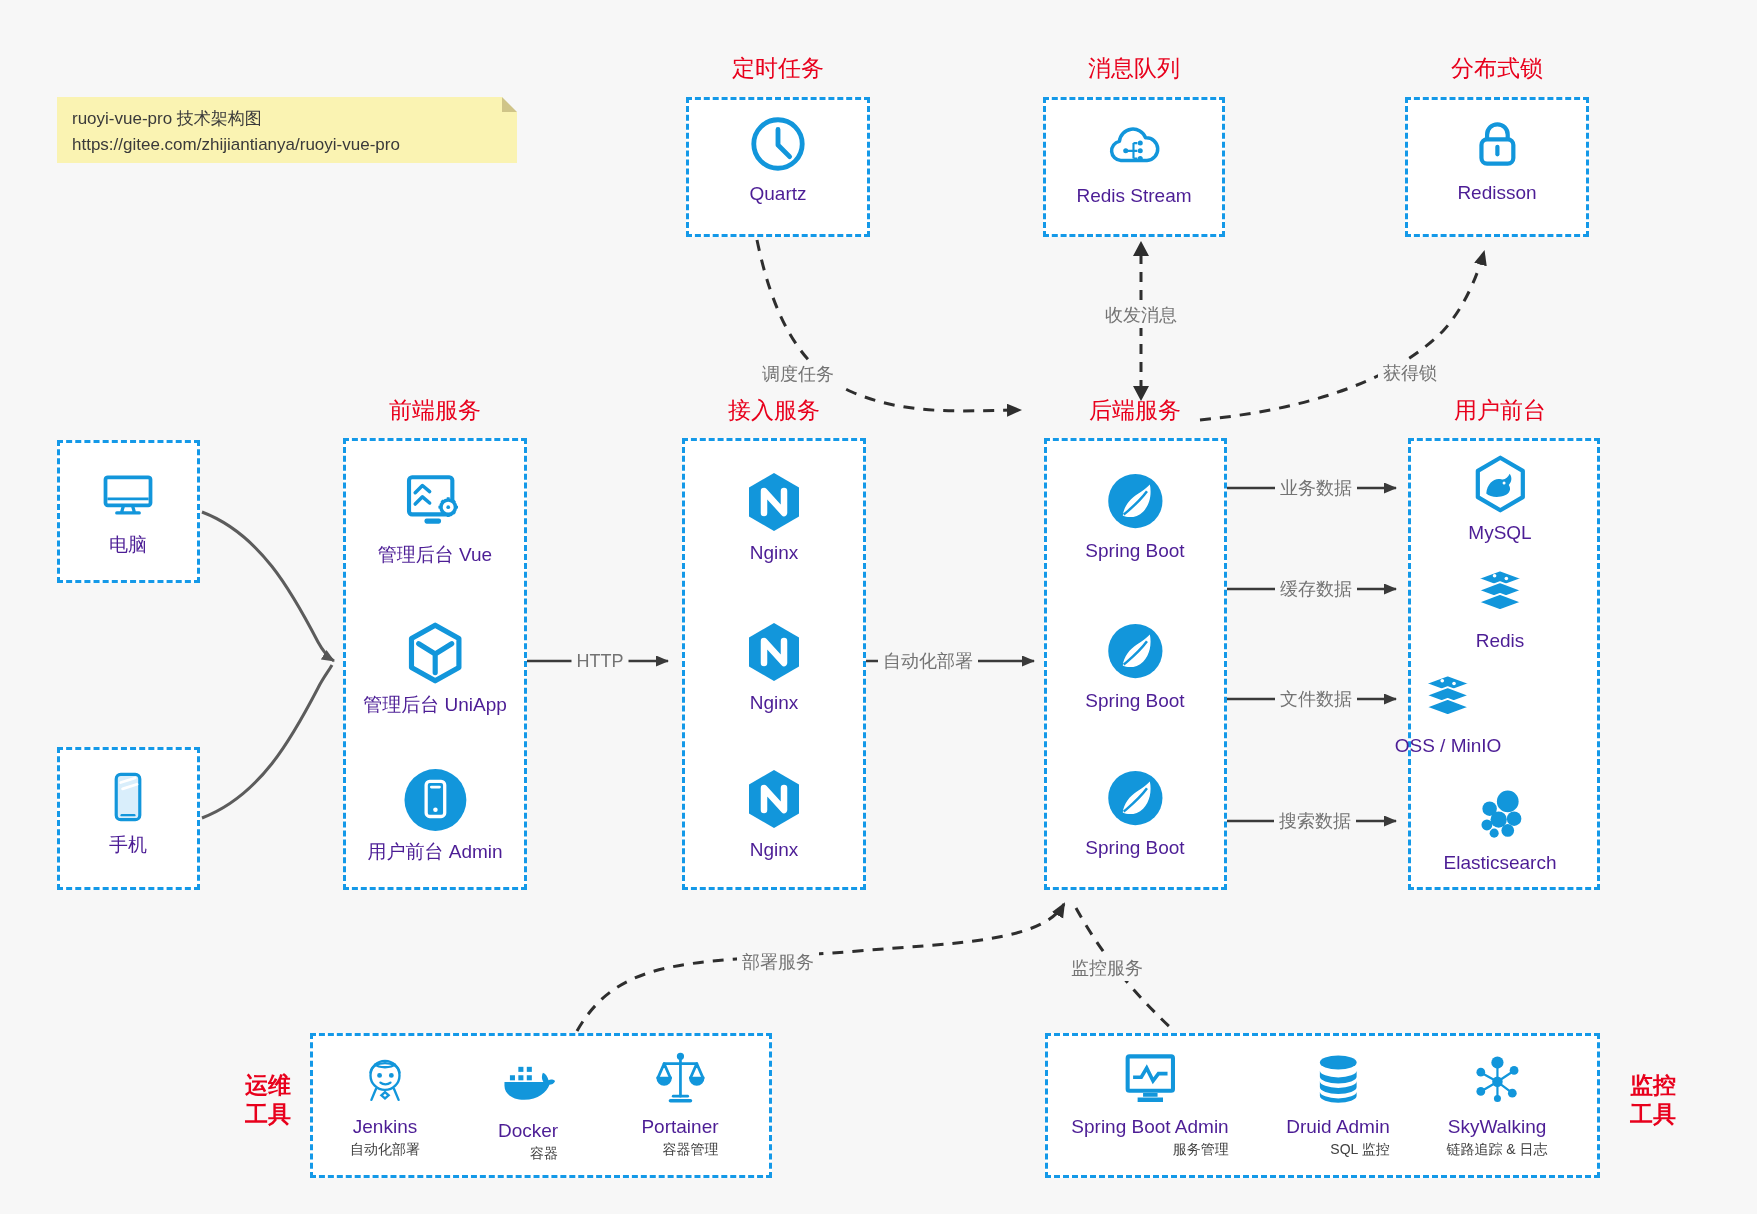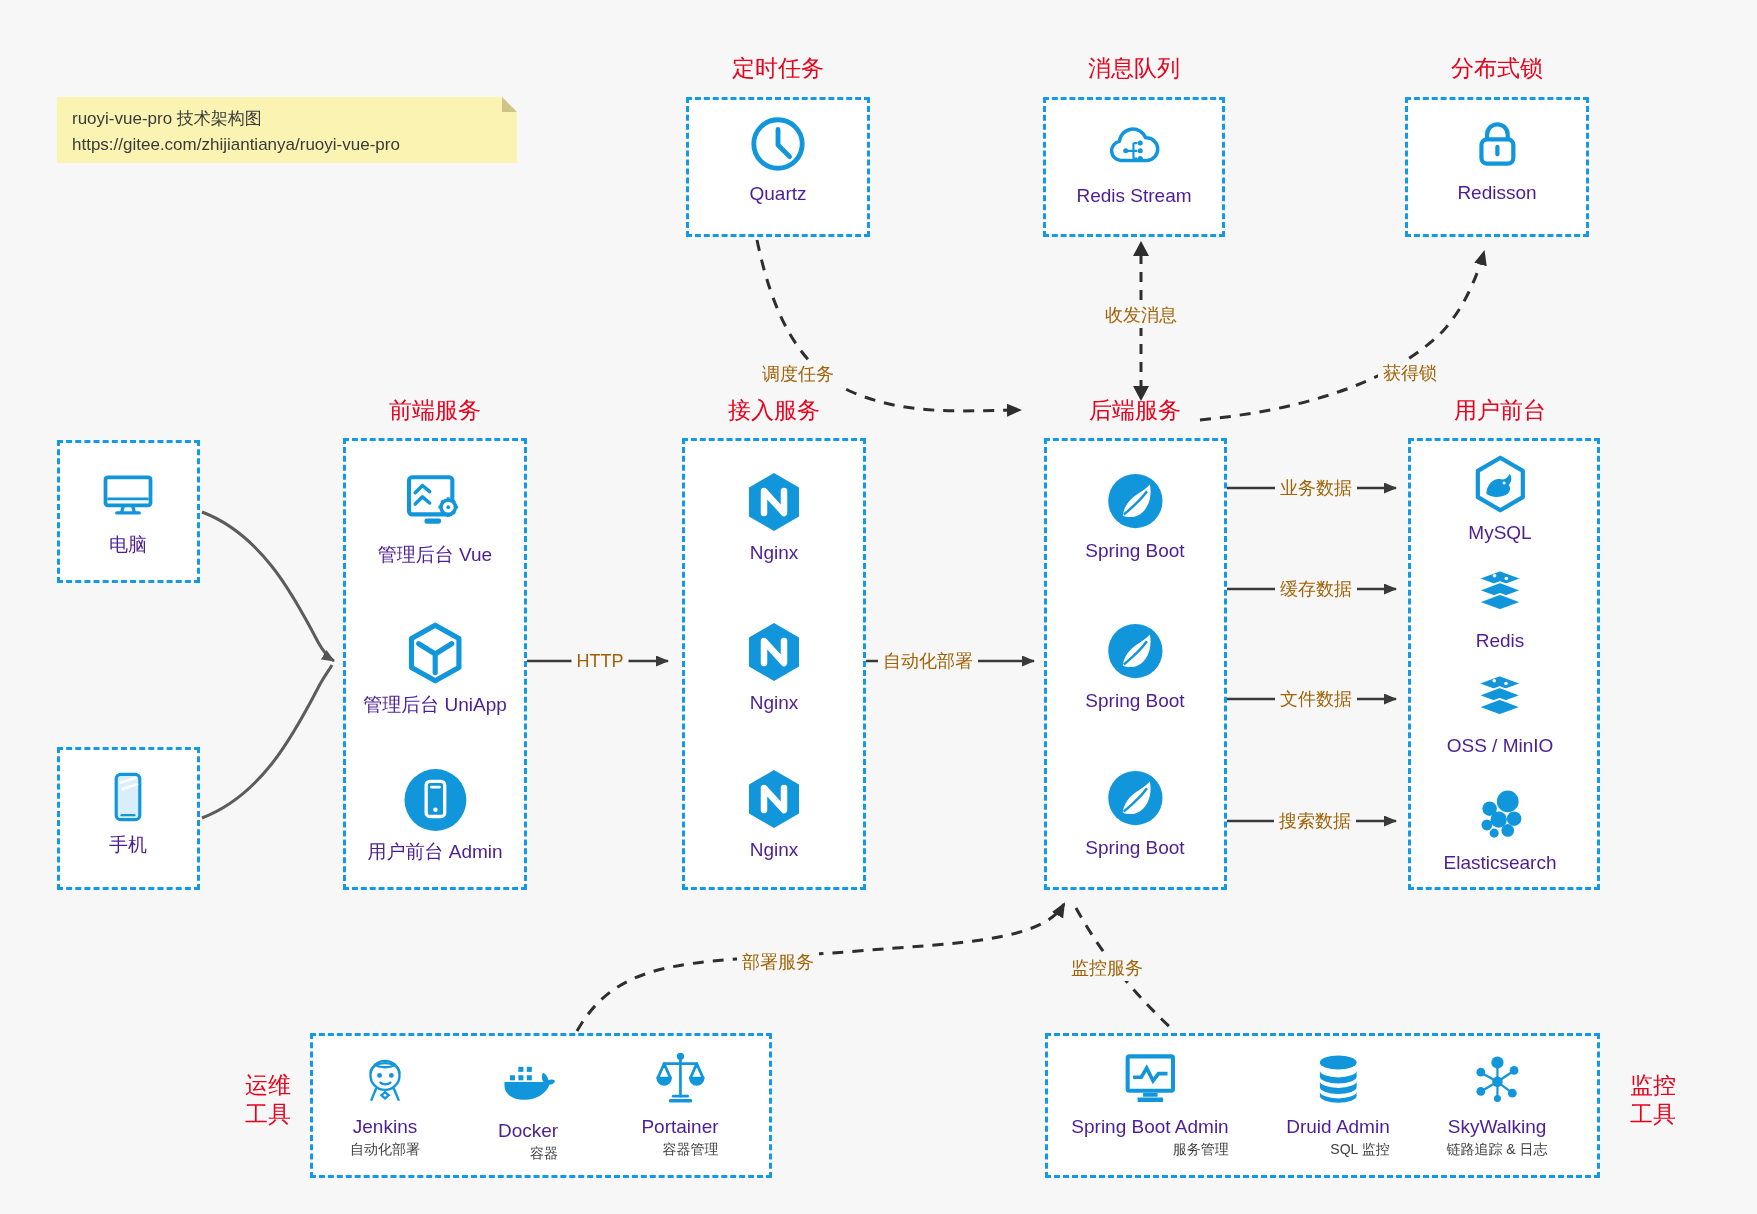--- a/index.html
+++ b/index.html
@@ -1,27 +1,27 @@
 <!DOCTYPE html>
 <html><head>
 <meta charset="utf-8">
 <style>
   html,body{margin:0;padding:0;background:#f7f7f7;}
   .canvas{position:relative;width:1757px;height:1214px;background:#f7f7f7;
           font-family:"Liberation Sans","DejaVu Sans",sans-serif;overflow:hidden;}
   .dbox{position:absolute;background:#ffffff;border:3px dashed #1499e8;box-sizing:border-box;}
   .rtitle{position:absolute;transform:translate(-50%,-50%);color:#e8001c;font-weight:normal;
           font-size:23px;white-space:nowrap;}
-  .rside{position:absolute;transform:translate(-50%,-50%);color:#e8001c;font-weight:normal;
+  .rside{position:absolute;transform:translate(-50%,-50%);color:#e8001c;font-weight:bold;
          font-size:23px;text-align:center;line-height:1.25;white-space:nowrap;}
   .node{position:absolute;transform:translateX(-50%);text-align:center;}
   .node svg{display:block;margin:0 auto;}
   .nlabel{margin-top:7px;font-size:19px;color:#4c1d95;white-space:nowrap;line-height:1.25;}
   .nsub{font-size:14px;color:#3f3f3f;white-space:nowrap;line-height:1.3;margin-top:1px;text-align:right;}
-  .elabel{position:absolute;transform:translate(-50%,-50%);background:#f7f7f7;color:#a16207;
+  .elabel{position:absolute;transform:translate(-50%,-50%);background:#f7f7f7;color:#737373;
           font-size:18px;padding:1px 5px;white-space:nowrap;z-index:6;}
   .overlay{position:absolute;left:0;top:0;z-index:5;pointer-events:none;}
   .note{position:absolute;left:57px;top:97px;width:460px;height:66px;background:#faf3b2;
         color:#3a3a3a;font-size:17px;line-height:1.55;padding:9px 0 0 15px;box-sizing:border-box;z-index:2;}
   .note .fold{position:absolute;top:0;right:0;width:0;height:0;
         border-top:15px solid #f7f7f7;border-left:15px solid #cfc488;}
 </style>
 </head>
 <body>
 
@@ -237,21 +237,21 @@
           <g fill="#1296db" stroke="#ffffff" stroke-width="2" stroke-linejoin="round">
             <path d="M8 16 L32 7 L56 16 L32 25 Z"></path>
             <path d="M8 29 L32 20 L56 29 L32 38 Z"></path>
             <path d="M8 42 L32 33 L56 42 L32 51 Z"></path>
           </g>
           <circle cx="26" cy="13" r="2" fill="#ffffff"></circle>
           <circle cx="39" cy="16" r="2" fill="#ffffff"></circle>
         </svg></span>
     <div class="nlabel">Redis</div>
   </div>
-  <div class="node" style="left:1500px;top:669px">
+  <div class="node" style="left:1448px;top:669px">
     <span><svg viewBox="0 0 64 64" width="58" height="58">
           <g fill="#1296db" stroke="#ffffff" stroke-width="2" stroke-linejoin="round">
             <path d="M8 16 L32 7 L56 16 L32 25 Z"></path>
             <path d="M8 29 L32 20 L56 29 L32 38 Z"></path>
             <path d="M8 42 L32 33 L56 42 L32 51 Z"></path>
           </g>
           <circle cx="26" cy="13" r="2" fill="#ffffff"></circle>
           <circle cx="39" cy="16" r="2" fill="#ffffff"></circle>
         </svg></span>
     <div class="nlabel">OSS / MinIO</div>

